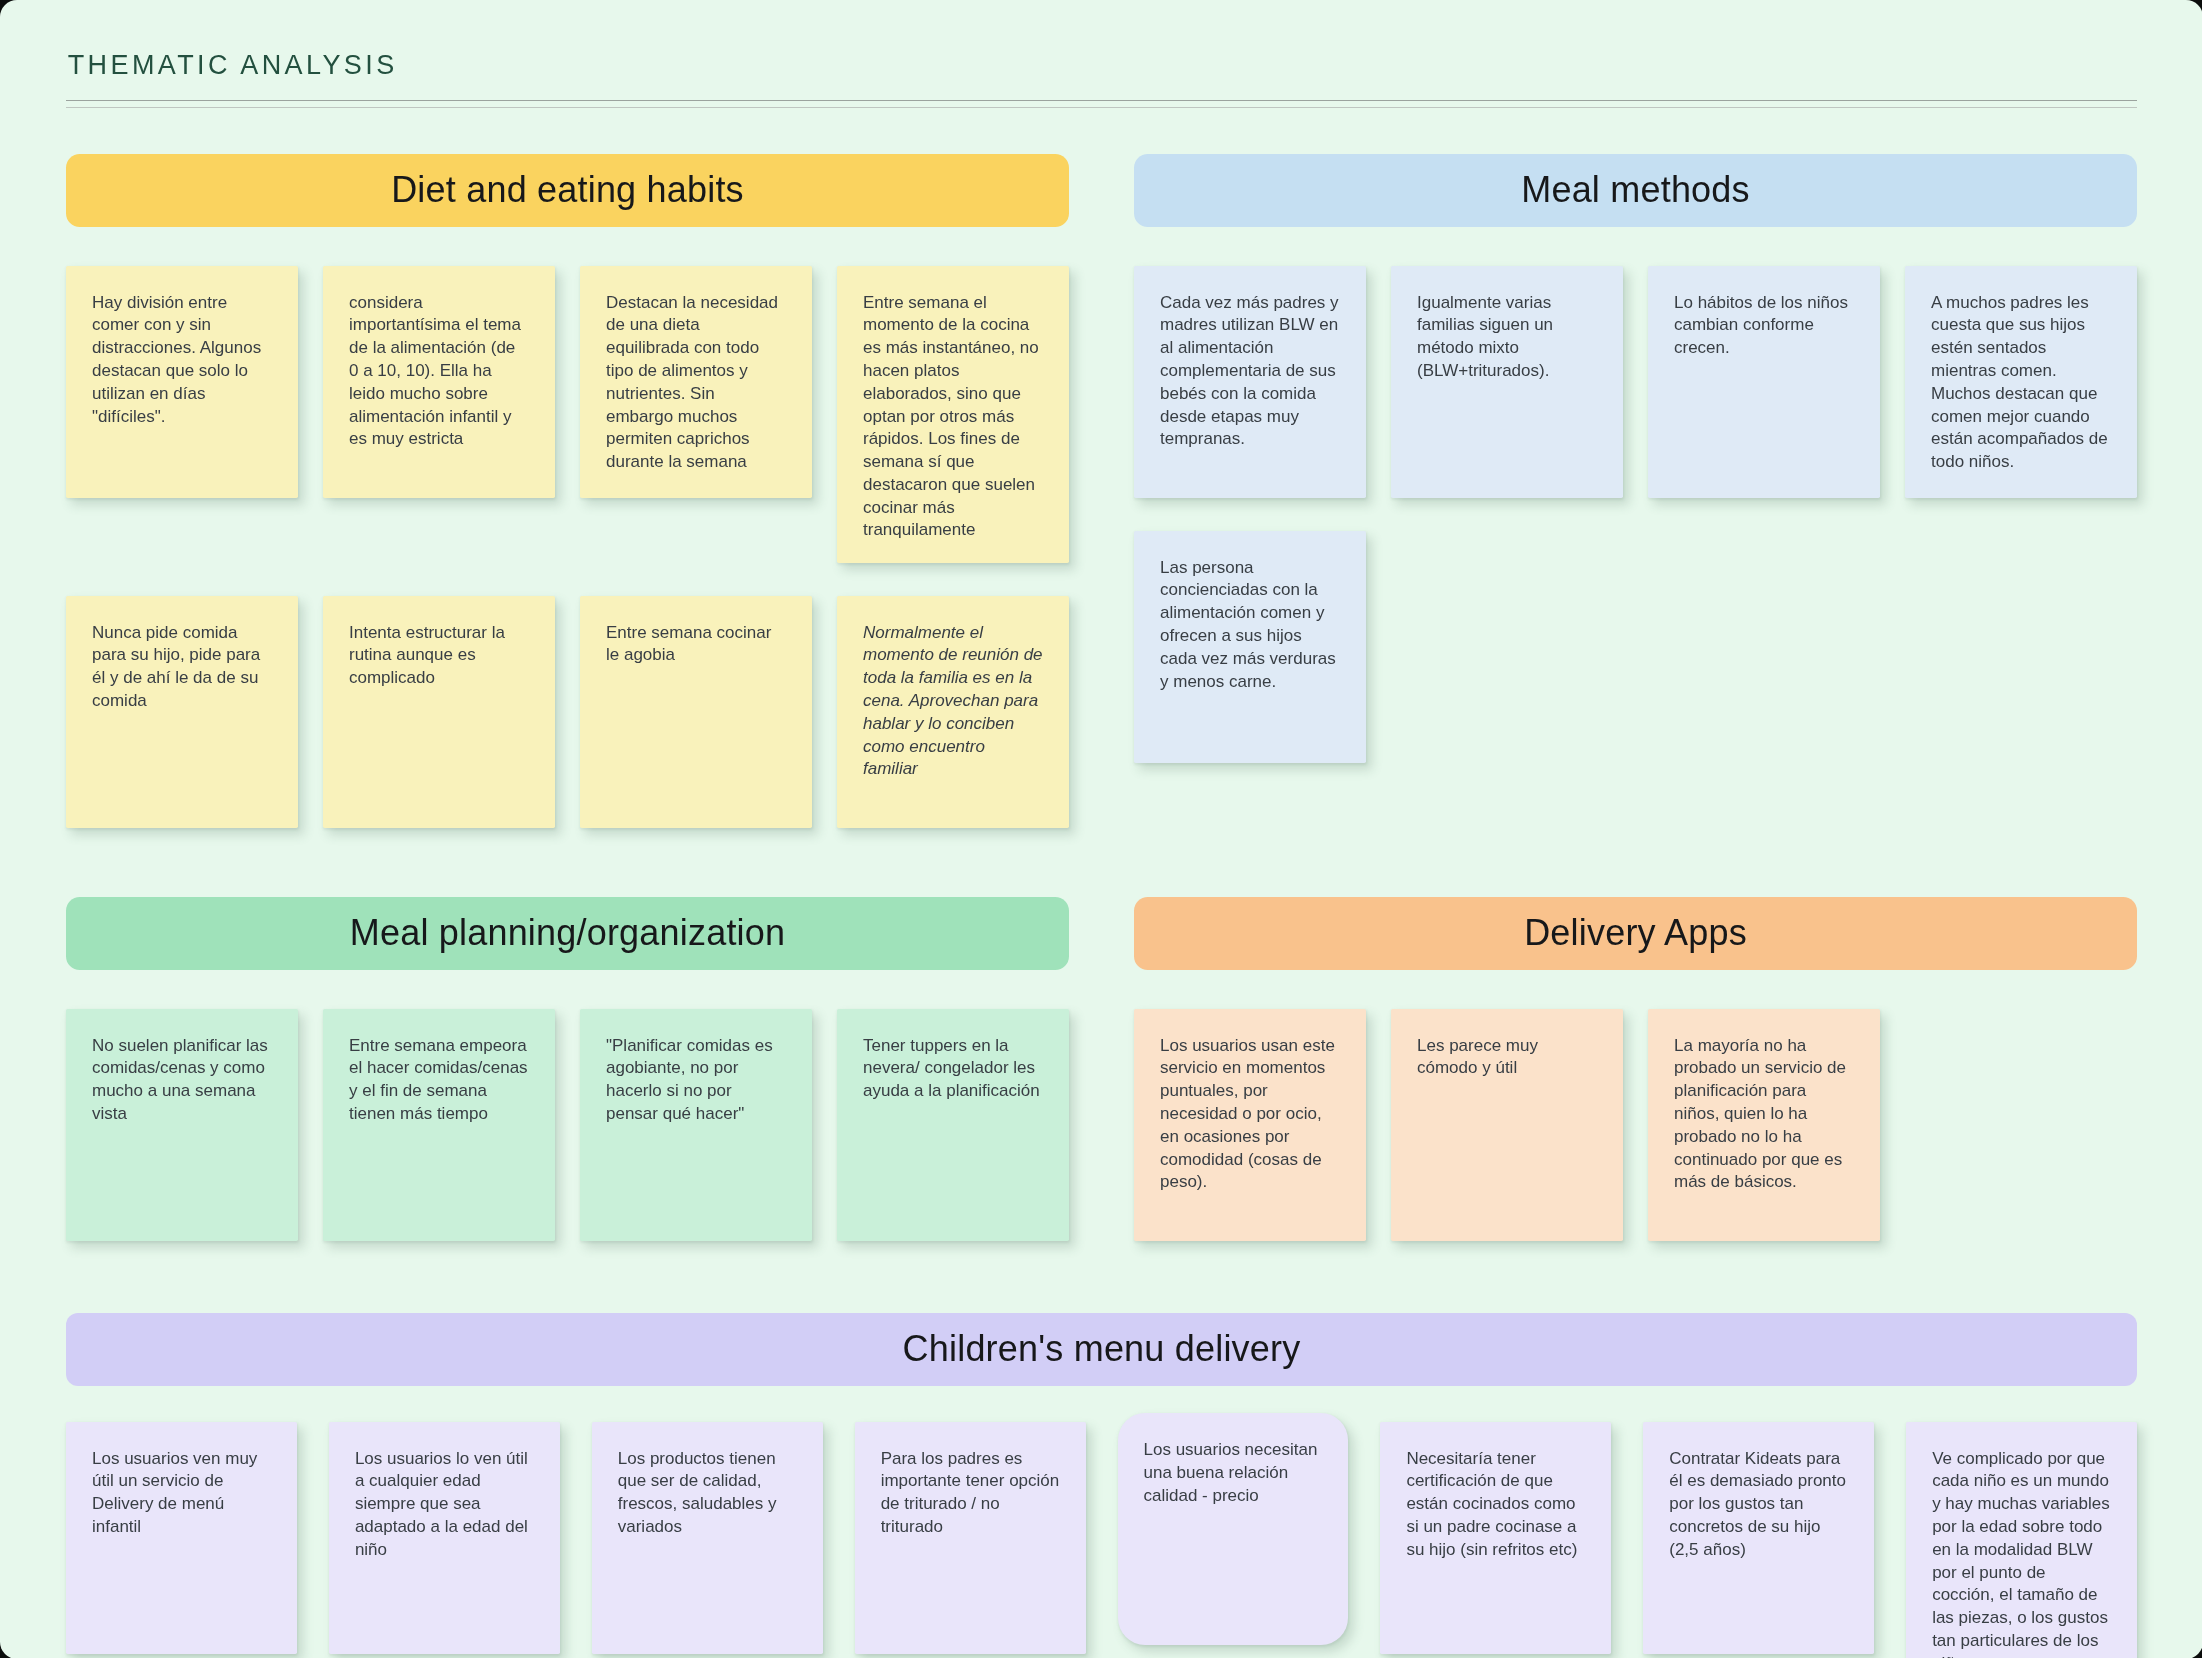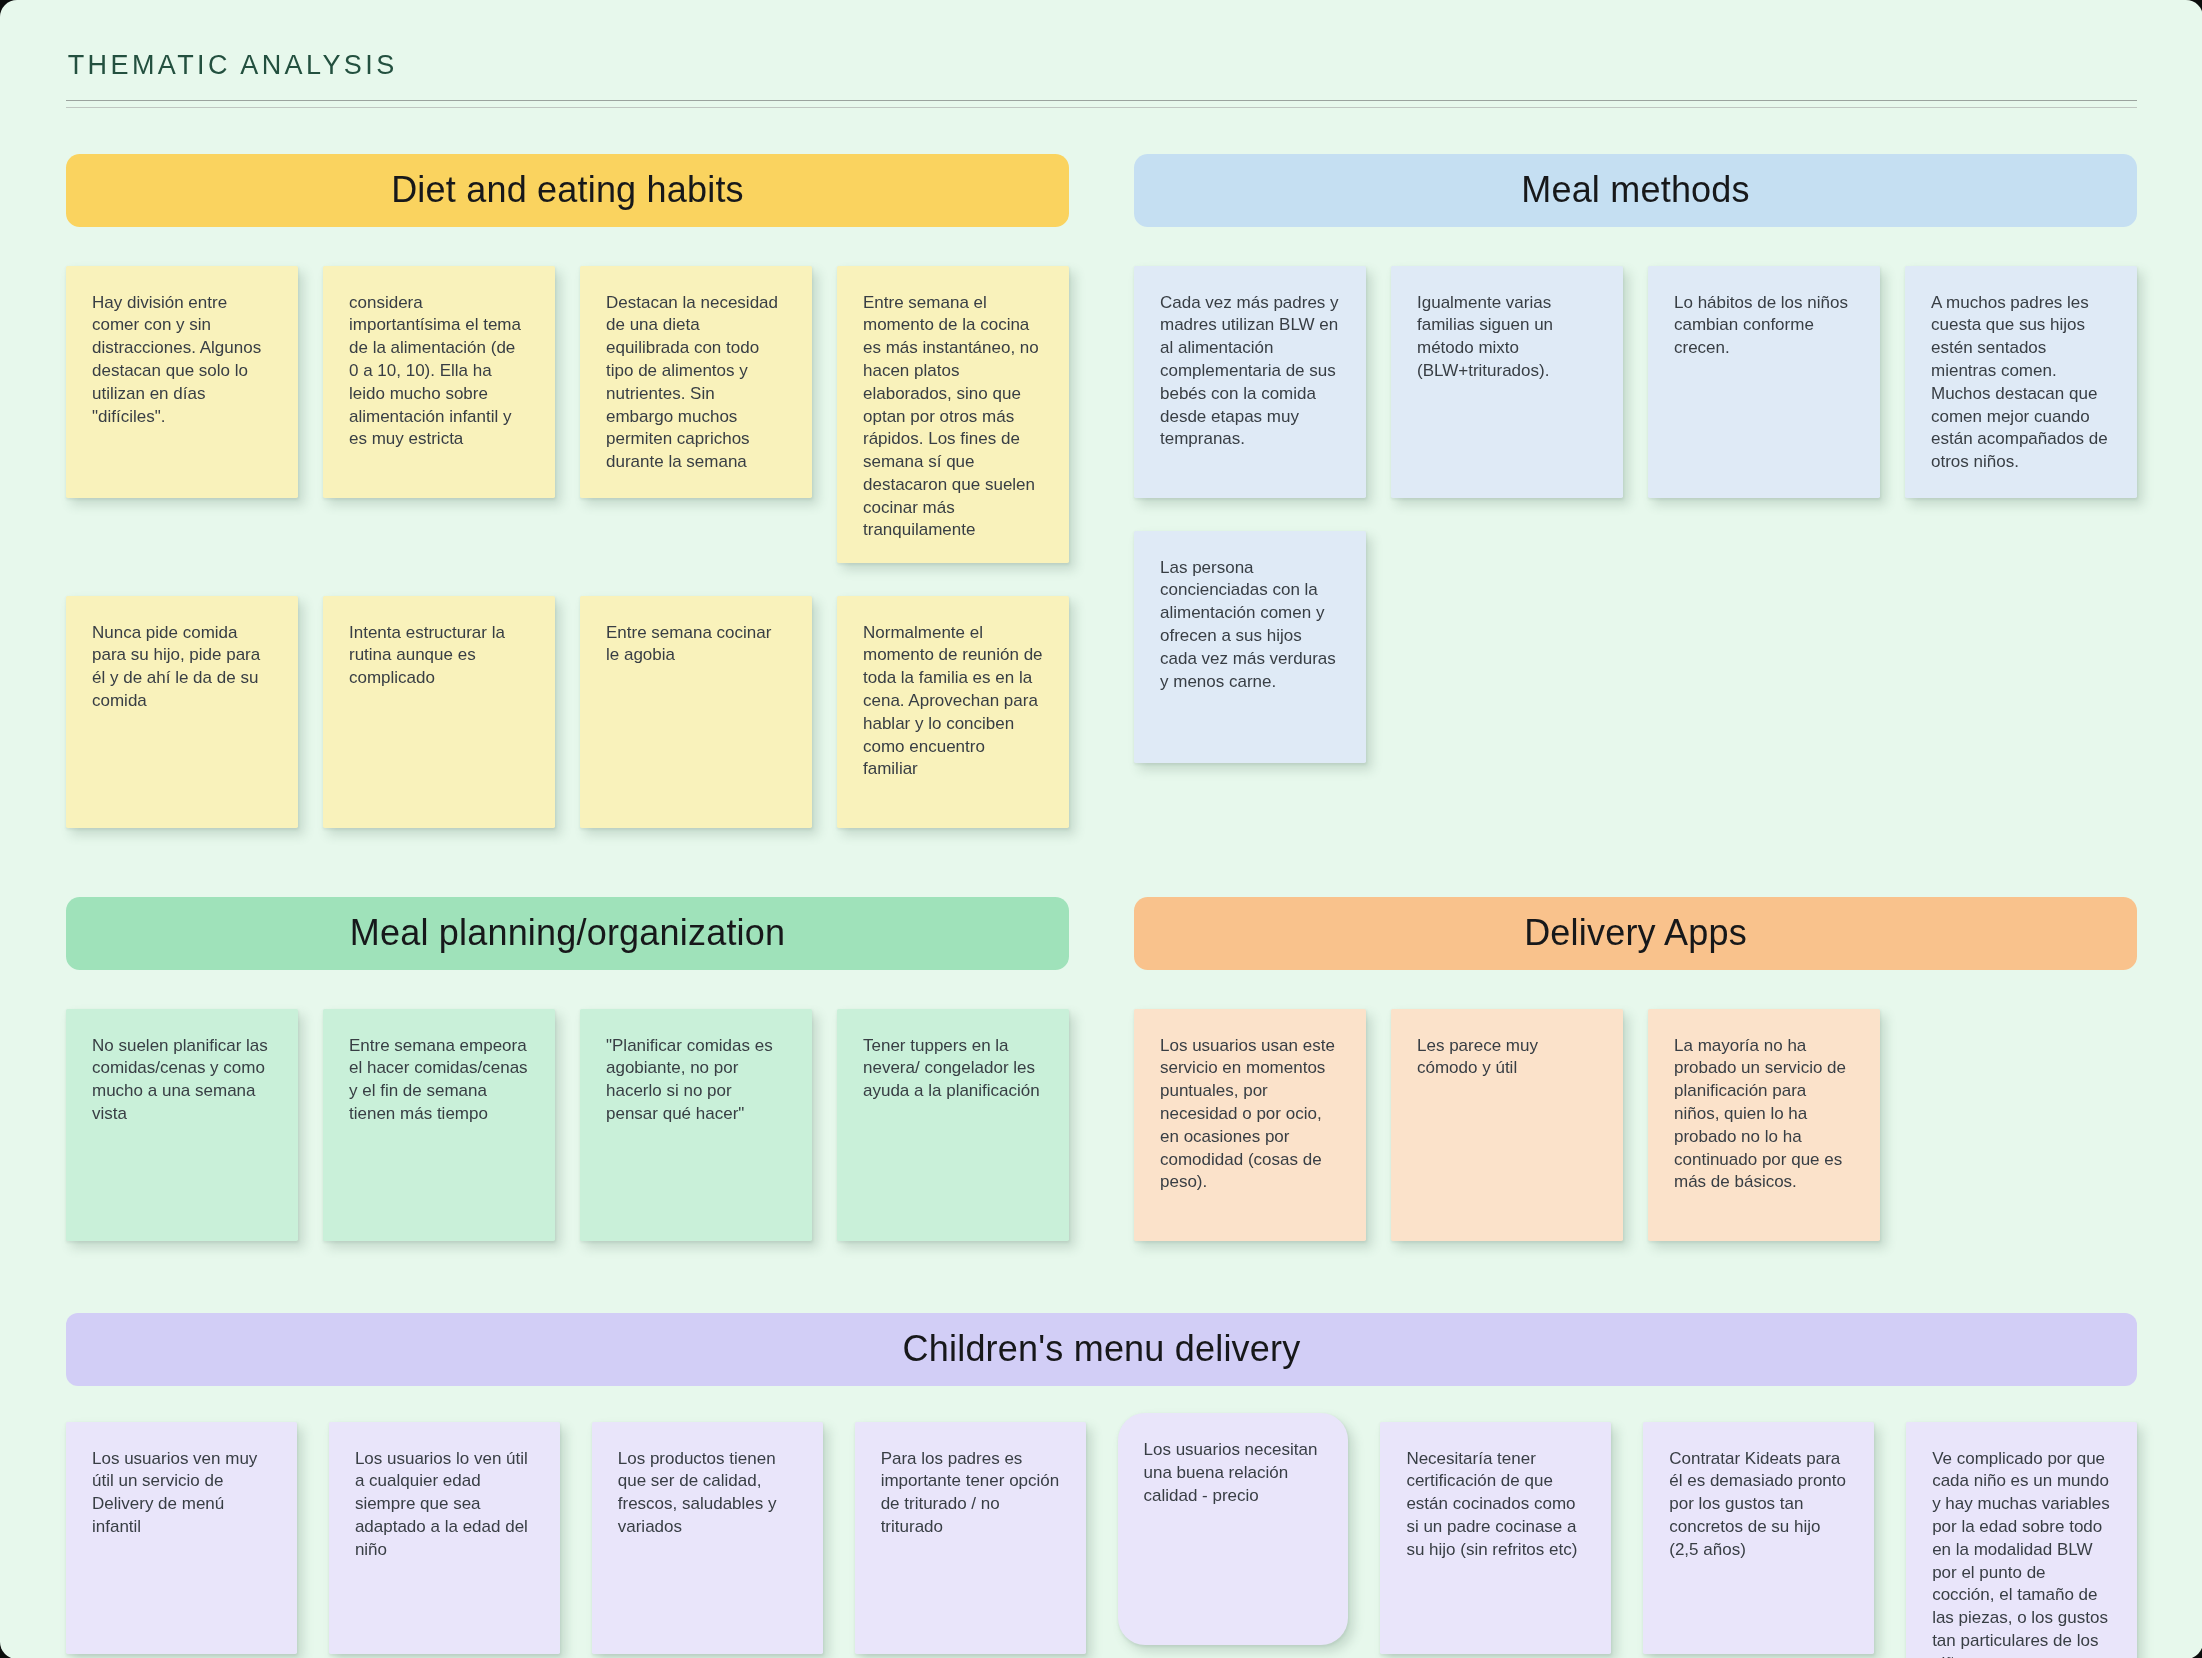--- a/index.html
+++ b/index.html
@@ -48,31 +48,31 @@
     <section>
       <div class="sec-header" style="background: rgb(250, 211, 95);">Diet and eating habits</div>
       <div class="notes">
         <div class="note" style="background: rgb(249, 242, 187);">Hay división entre comer con y sin distracciones. Algunos destacan que solo lo utilizan en días "difíciles".</div>
         <div class="note" style="background: rgb(249, 242, 187);">considera importantísima el tema de la alimentación (de 0 a 10, 10). Ella ha leido mucho sobre alimentación infantil y es muy estricta</div>
         <div class="note" style="background: rgb(249, 242, 187);">Destacan la necesidad de una dieta equilibrada con todo tipo de alimentos y nutrientes. Sin embargo muchos permiten caprichos durante la semana</div>
         <div class="note" style="background: rgb(249, 242, 187);">Entre semana el momento de la cocina es más instantáneo, no hacen platos elaborados, sino que optan por otros más rápidos. Los fines de semana sí que destacaron que suelen cocinar más tranquilamente</div>
         <div class="note" style="background: rgb(249, 242, 187);">Nunca pide comida para su hijo, pide para él y de ahí le da de su comida</div>
         <div class="note" style="background: rgb(249, 242, 187);">Intenta estructurar la rutina aunque es complicado</div>
         <div class="note" style="background: rgb(249, 242, 187);">Entre semana cocinar le agobia</div>
-        <div class="note" style="background: rgb(249, 242, 187);">Normalmente el momento de reunión de toda la familia es en la cena. Aprovechan para hablar y lo conciben como encuentro familiar</div>
+        <div class="note" style="background: rgb(249, 242, 187); font-style: italic;">Normalmente el momento de reunión de toda la familia es en la cena. Aprovechan para hablar y lo conciben como encuentro familiar</div>
       </div>
     </section>
 
     <section>
       <div class="sec-header" style="background: rgb(197, 223, 242);">Meal methods</div>
       <div class="notes">
         <div class="note" style="background: rgb(223, 234, 246);">Cada vez más padres y madres utilizan BLW en al alimentación complementaria de sus bebés con la comida desde etapas muy tempranas.</div>
         <div class="note" style="background: rgb(223, 234, 246);">Igualmente varias familias siguen un método mixto (BLW+triturados).</div>
         <div class="note" style="background: rgb(223, 234, 246);">Lo hábitos de los niños cambian conforme crecen.</div>
-        <div class="note" style="background: rgb(223, 234, 246);">A muchos padres les cuesta que sus hijos estén sentados mientras comen. Muchos destacan que comen mejor cuando están acompañados de otros niños.</div>
+        <div class="note" style="background: rgb(223, 234, 246);">A muchos padres les cuesta que sus hijos estén sentados mientras comen. Muchos destacan que comen mejor cuando están acompañados de todo niños.</div>
         <div class="note" style="background: rgb(223, 234, 246);">Las persona concienciadas con la alimentación comen y ofrecen a sus hijos cada vez más verduras y menos carne.</div>
       </div>
     </section>
   </div>
 
   <div class="band band-2">
     <section>
       <div class="sec-header" style="background: rgb(159, 226, 186);">Meal planning/organization</div>
       <div class="notes">
         <div class="note" style="background: rgb(201, 240, 217);">No suelen planificar las comidas/cenas y como mucho a una semana vista</div>

